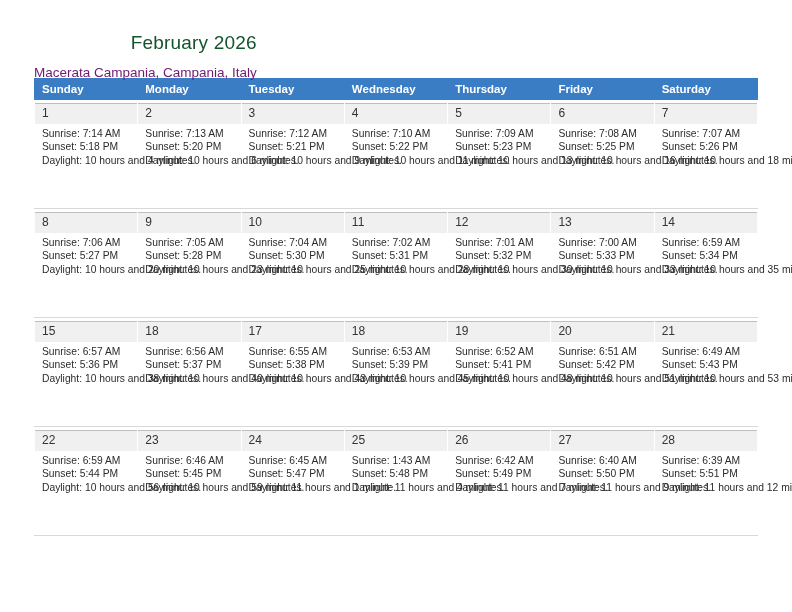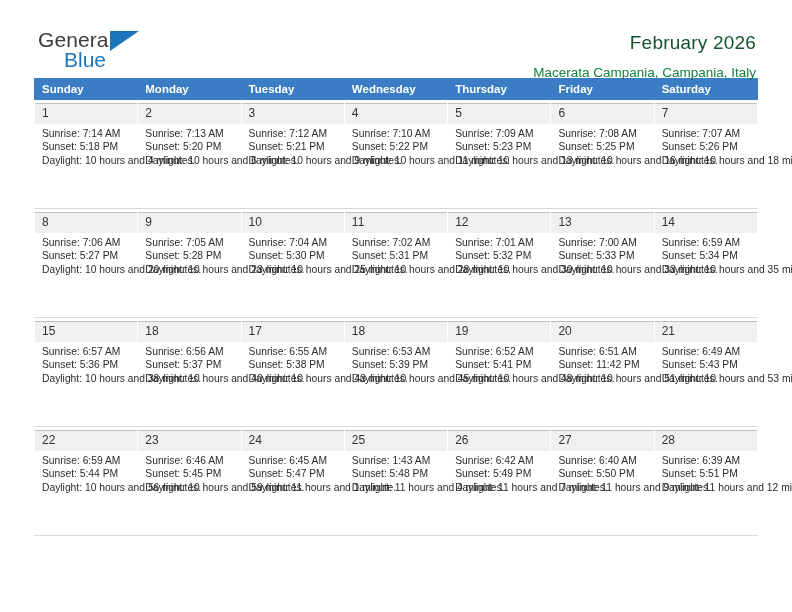--- a/index.html
+++ b/index.html
@@ -67,21 +67,21 @@
   }
   .cal-title {
     font-size: 19px;
     font-weight: normal;
     color: #14532d;
     line-height: 30px;
     letter-spacing: 0.2px;
   }
   .cal-subtitle {
     font-size: 13.5px;
-    color: #15803d;
+    color: #701a75;
     line-height: 20px;
     margin-top: 5px;
   }
 
   
   .calendar {
     width: 724px;
     border-collapse: collapse;
     table-layout: fixed;
     margin-top: 10px;
@@ -134,25 +134,20 @@
   tr.week + tr.week td .daynum {
     border-top: 1px solid #bfbfbf;
   }
 </style>
 </head>
 <body>
 
 <div class="page">
 
   <div class="header">
-    <div class="logo">
-      <span class="logo-general">General</span>
-      <span class="logo-triangle"></span>
-      <span class="logo-blue">Blue</span>
-    </div>
     <div class="title-block">
       <div class="cal-title">February 2026</div>
       <div class="cal-subtitle">Macerata Campania, Campania, Italy</div>
     </div>
   </div>
 
   <table class="calendar">
     <thead>
       <tr>
         <th>Sunday</th>
@@ -358,21 +353,21 @@
                 <div>Sunset: 5:41 PM</div>
                 <div class="daylight">Daylight: 10 hours and 48 minutes.</div>
               </div>
             </div>
           </td>
         <td>
             <div class="cell">
               <div class="daynum">20</div>
               <div class="info">
                 <div>Sunrise: 6:51 AM</div>
-                <div>Sunset: 11:42 PM</div>
+                <div>Sunset: 5:42 PM</div>
                 <div class="daylight">Daylight: 10 hours and 51 minutes.</div>
               </div>
             </div>
           </td>
         <td>
             <div class="cell">
               <div class="daynum">21</div>
               <div class="info">
                 <div>Sunrise: 6:49 AM</div>
                 <div>Sunset: 5:43 PM</div>

